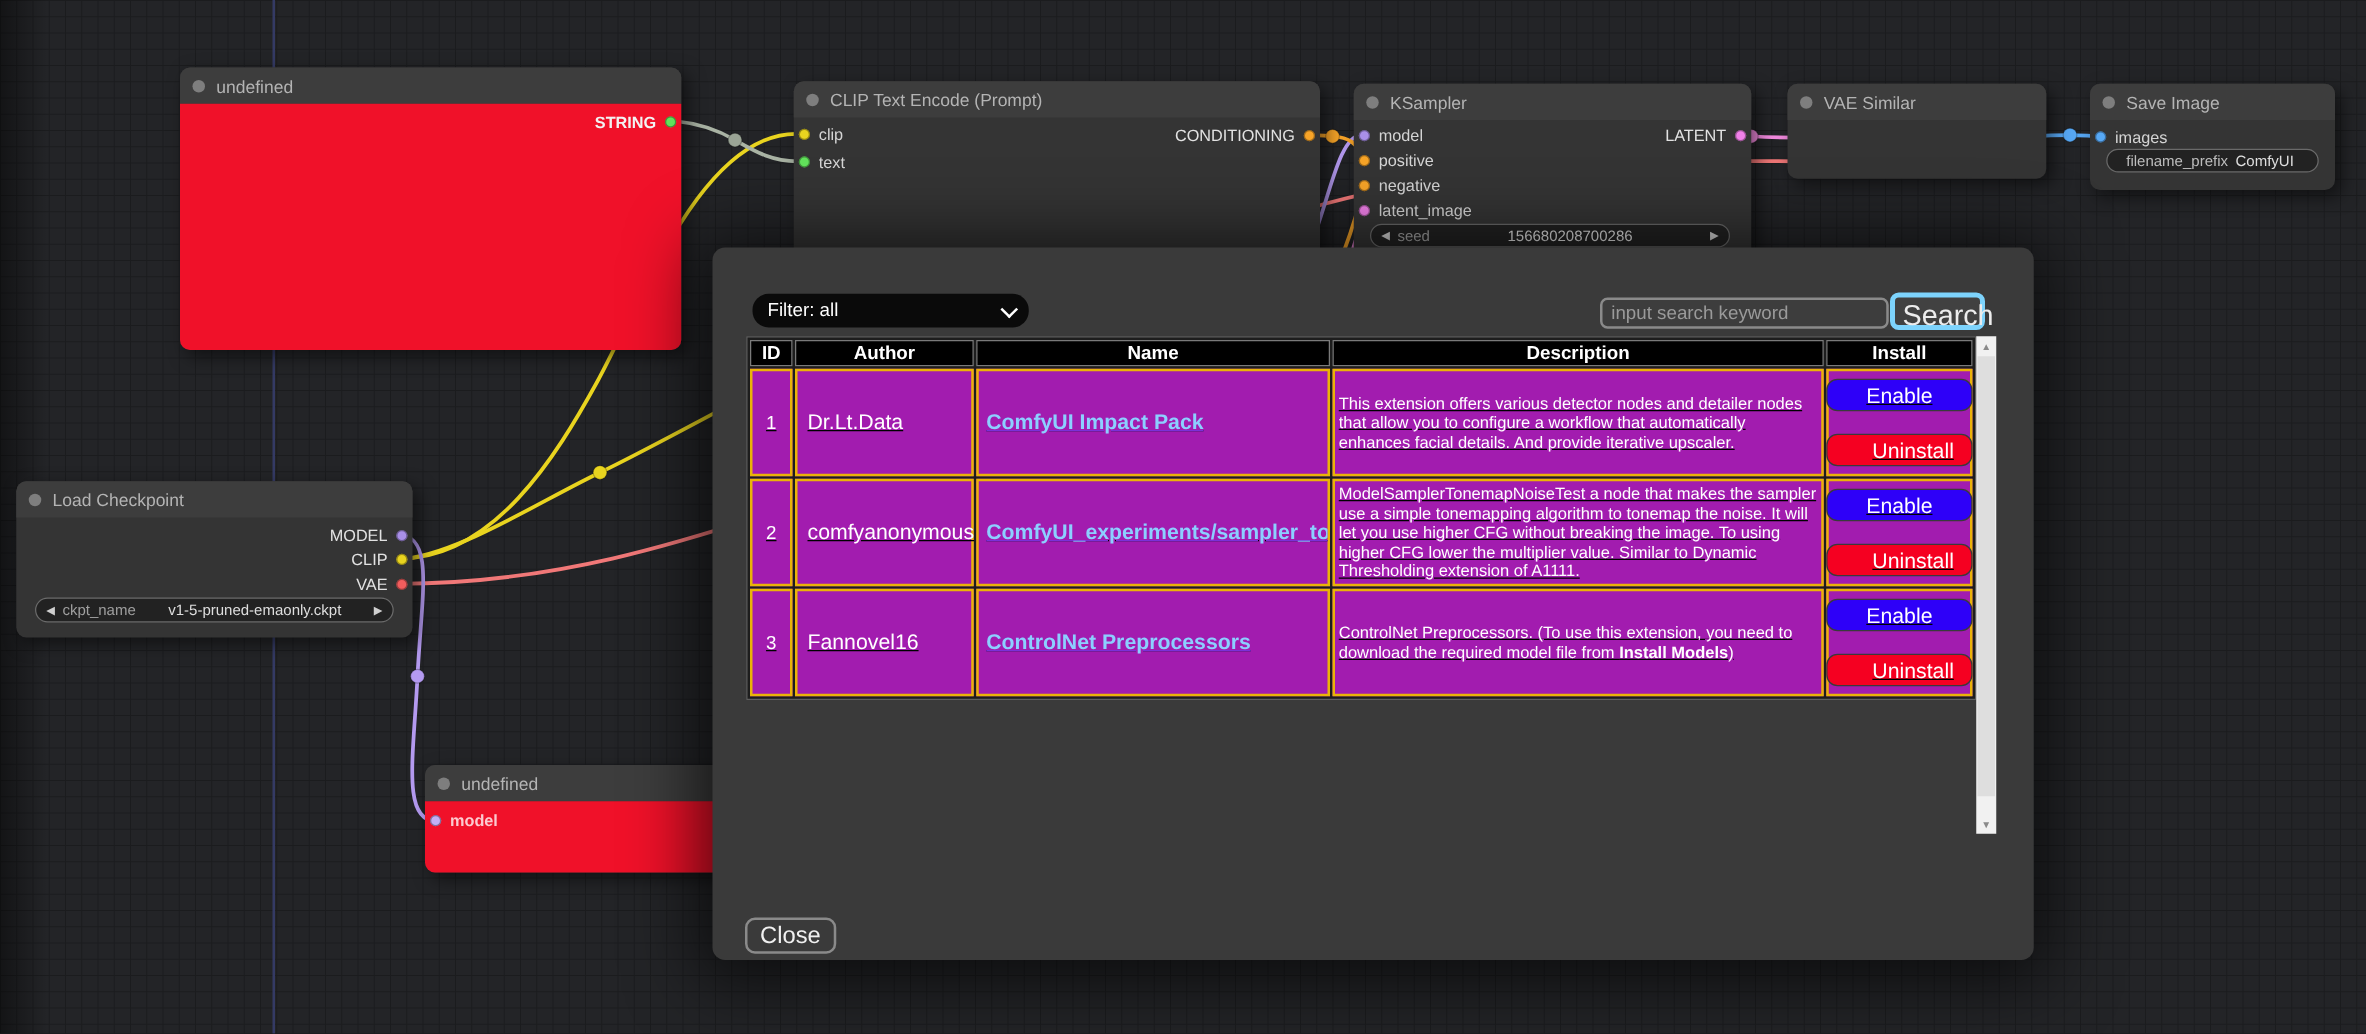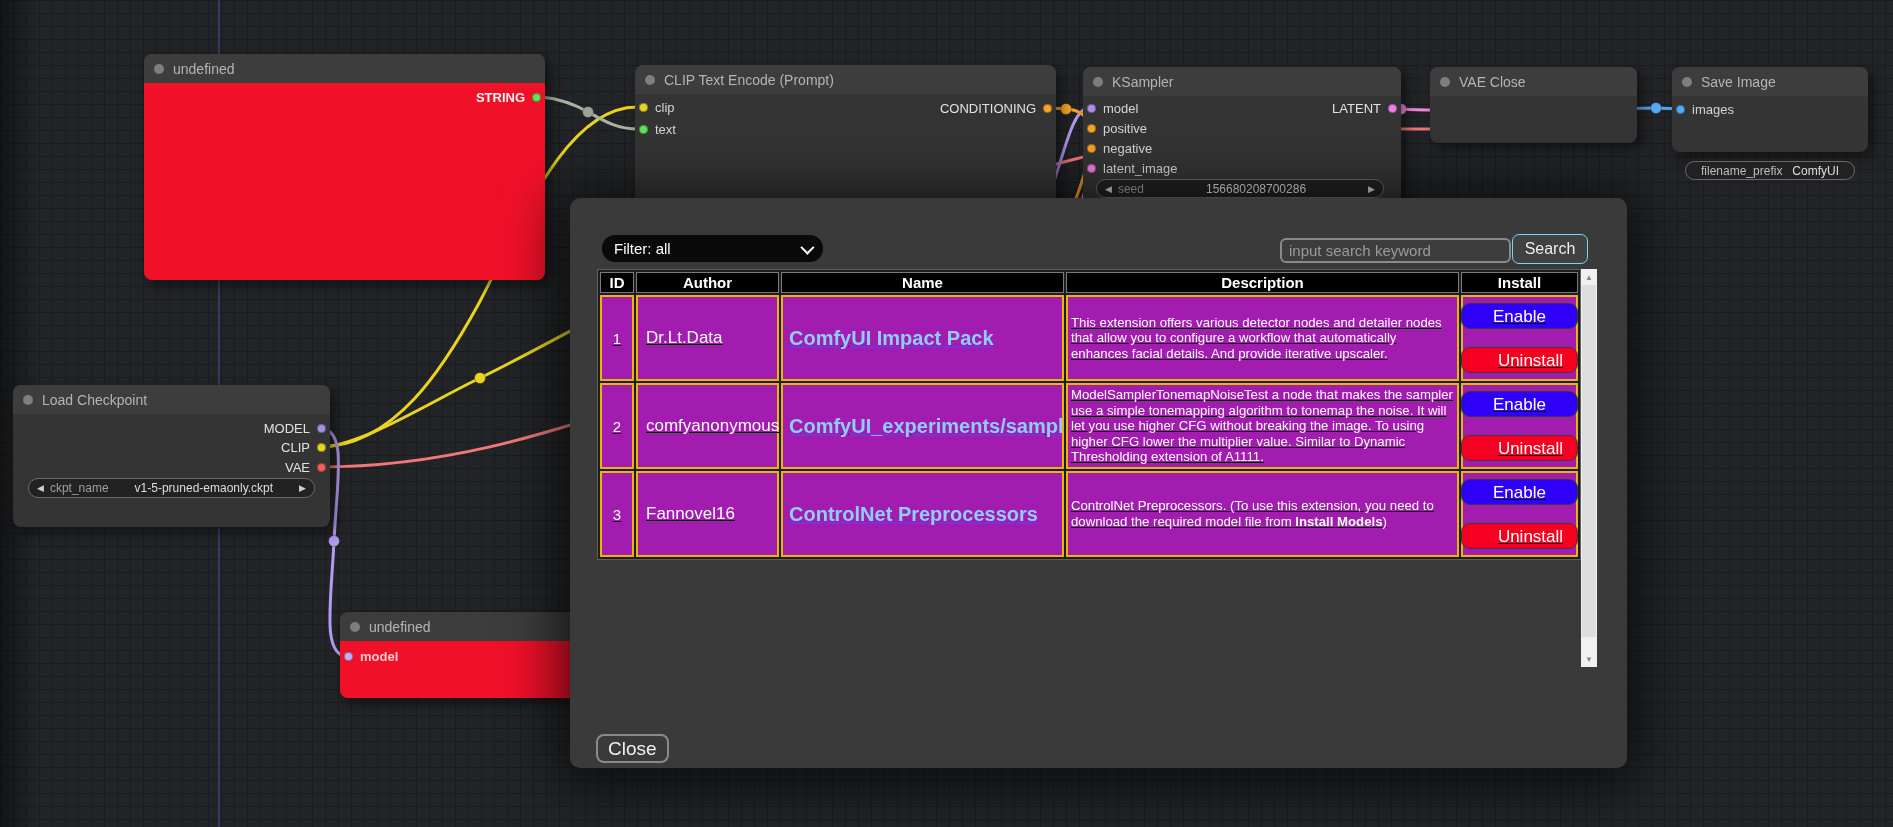--- a/index.html
+++ b/index.html
@@ -26,50 +26,50 @@
   .prow{position:absolute;height:18px;display:flex;align-items:center;gap:7px;font-size:13px;}
   .prow.in{left:4px;color:#d4d4d4;}
   .prow.out{right:4px;flex-direction:row-reverse;color:#e2e2e2;}
   .prow.onred{color:rgba(255,255,255,.78);}
   .pdot{width:9px;height:9px;border-radius:50%;box-shadow:inset 0 0 0 1px rgba(0,0,0,.35);flex:0 0 auto;}
   .widget{position:absolute;background:#222;border:1px solid #6a6a6a;border-radius:10px;
           display:flex;align-items:center;font-size:12px;color:#b9b9b9;padding:0 8px;gap:6px;}
   .widget .arrow{font-size:9px;color:#cfcfcf;flex:0 0 auto;}
   .widget .wlabel{color:#9f9f9f;flex:0 0 auto;}
   .widget .wvalue{flex:1 1 auto;text-align:center;color:#dedede;}
-  .widget.plain{justify-content:space-between;padding:0 15px;margin-top:42px;}
+  .widget.plain{padding:0 15px;}
   .widget.plain .wlabel{color:#bdbdbd;}
   .widget.plain .wvalue{flex:0 0 auto;text-align:right;}
 
   
   #modal{position:absolute;left:570px;top:198px;width:1057px;height:570px;z-index:10;
          background:#3a3a3a;border-radius:10px;
          box-shadow:0 6px 55px 12px rgba(0,0,0,.65);}
   .filter-select{position:absolute;left:32px;top:37px;width:197px;height:27px;background:#0a0a0a;
                  border-radius:13px;color:#fff;font-size:15px;display:flex;align-items:center;
                  padding:0 12px;cursor:default;}
   .filter-select .chev{margin-left:auto;width:8px;height:8px;border-right:2px solid #fff;
                  border-bottom:2px solid #fff;transform:rotate(45deg) translateY(-2px);}
   .search-input{position:absolute;left:710px;top:40px;width:213px;height:21px;background:#3d3d3d;
                 border:2px solid #8a8a8a;border-radius:6px;color:#ddd;font-size:15px;
                 padding:0 7px;outline:none;font-family:inherit;}
   .search-input::placeholder{color:#9a9a9a;}
   .search-btn{position:absolute;left:942px;top:36px;width:76px;height:30px;background:#414141;
-              border:1px solid #7dd3fc;border-radius:7px;color:#ececec;font-size:16px;
+              border:4px solid #7dd3fc;border-radius:7px;color:#ececec;font-size:23px;
               font-family:inherit;cursor:pointer;}
   .scrollwrap{position:absolute;left:27px;top:71px;width:1000px;height:398px;text-decoration:underline;}
   table.ext{border-collapse:separate;border-spacing:2px;width:984px;background:#1d1d1d;
             border:1px solid #5f5f5f;table-layout:fixed;}
   table.ext th{background:#000;color:#fff;font-size:15px;font-weight:bold;
                border:1px solid #7a7a7a;padding:1px 2px;height:17px;}
   table.ext td{background:#a21caf;border:2px solid #eab308;color:#fff;vertical-align:middle;}
   td.c-id{text-align:center;font-size:15px;}
   td.c-author{font-size:17px;padding:2px 8px;margin-left:45px;}
   td.c-name{padding:2px 6px;white-space:nowrap;overflow:hidden;}
-  td.c-name a{color:#8ccfff;font-weight:bold;font-size:20px;text-decoration:underline;
+  td.c-name a{color:#8ccfff;font-weight:bold;font-size:17px;text-decoration:underline;
               text-decoration-color:#7b31d8;}
   td.c-desc{font-size:13.2px;line-height:15.6px;vertical-align:top;padding:2px 3px;}
   td.c-install{text-align:center;padding:6px 7px;}
   .btn-stack{display:flex;flex-direction:column;gap:18px;align-items:center;}
   .ext-btn{width:117px;height:26px;border:1px solid #3a3a3a;border-radius:9px;color:#fff;
            font-size:17px;font-family:inherit;cursor:pointer;line-height:24px;}
   .btn-enable{background:#2e00f8;}
   .btn-uninstall{background:#f50021;padding-left:28px;}
   .vscroll{position:absolute;right:0;top:0;width:16px;height:398px;background:#f1f1f1;}
   .vscroll .sb-arrow{position:absolute;left:0;width:16px;height:16px;display:flex;
@@ -177,42 +177,42 @@
         <span class="wlabel">seed</span>
         <span class="wvalue">156680208700286</span>
         <span class="arrow">▶</span>
       </div>
     </div>
   </div>
 
   <div class="node" style="left:1430px;top:67px;width:207px;height:76px">
     <div class="title">
       <span class="tdot"></span>
-      <span>VAE Close</span>
+      <span>VAE Similar</span>
     </div>
   </div>
 
   <div class="node" style="left:1672px;top:67px;width:196px;height:85px">
     <div class="title">
       <span class="tdot"></span>
       <span>Save Image</span>
     </div>
     <div class="nbody">
       <div class="prow in" style="top:4px">
         <span class="pdot" style="background:#57a8f5"></span>
         <span>images</span>
       </div>
       <div class="widget plain" style="left:13px;top:23px;width:138px;height:17px">
         <span class="wlabel">filename_prefix</span>
         <span class="wvalue">ComfyUI</span>
       </div>
     </div>
   </div>
 
-  <div class="node" style="left:13px;top:385px;width:317px;height:142px">
+  <div class="node" style="left:13px;top:385px;width:317px;height:125px">
     <div class="title">
       <span class="tdot"></span>
       <span>Load Checkpoint</span>
     </div>
     <div class="nbody">
       <div class="prow out" style="top:5px">
         <span class="pdot" style="background:#a98fe8"></span>
         <span>MODEL</span>
       </div>
       <div class="prow out" style="top:24px">

